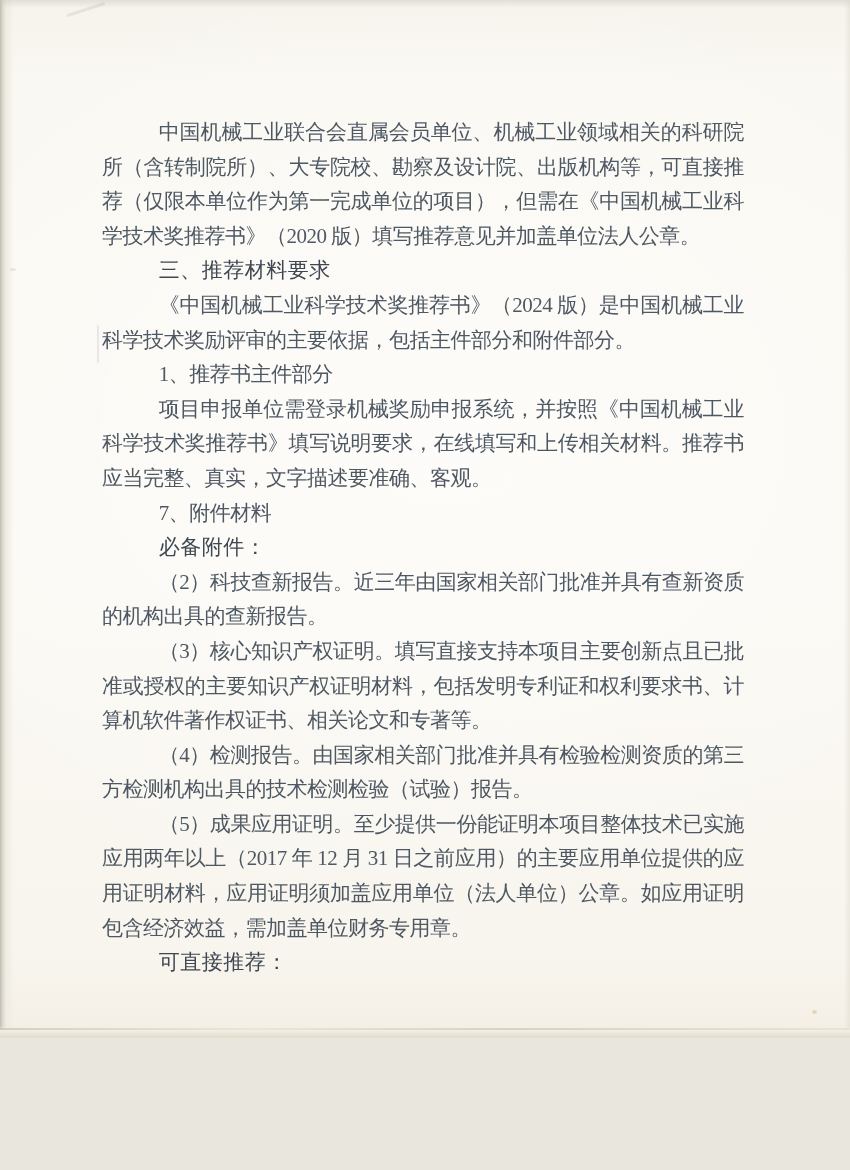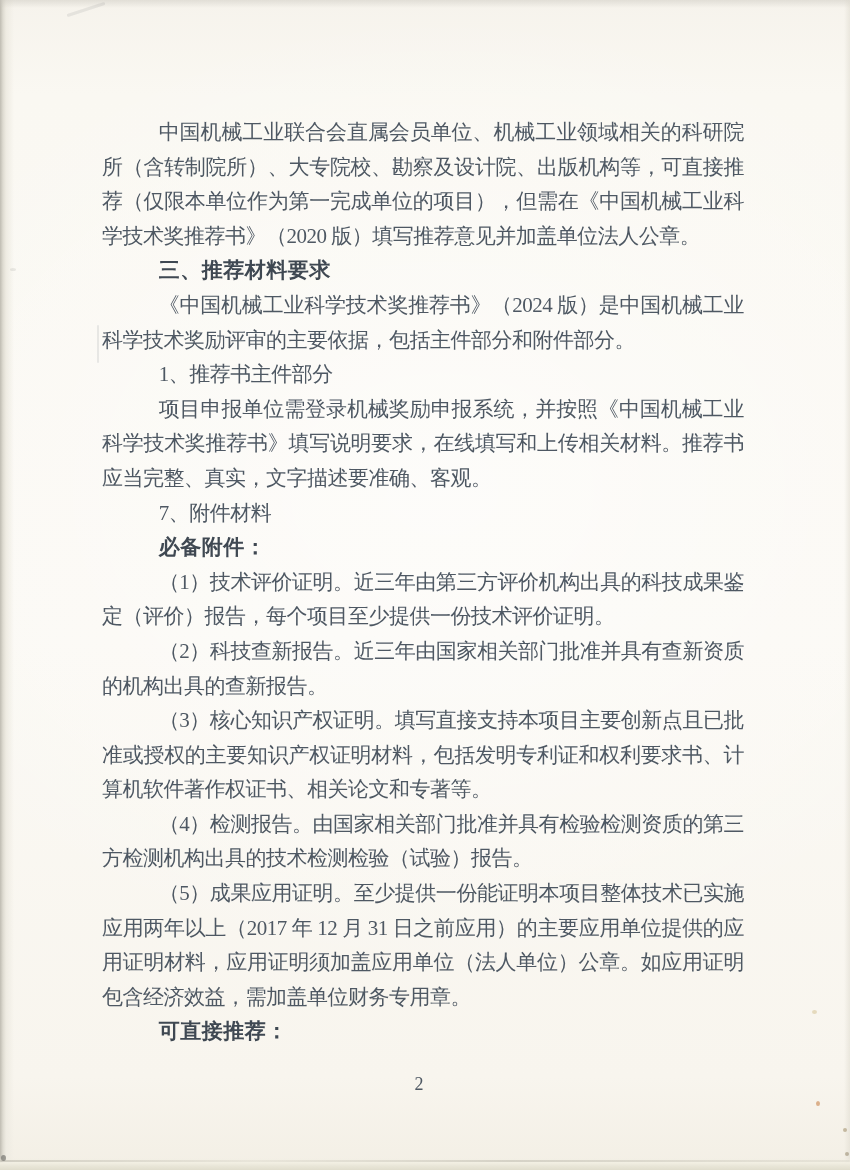--- a/index.html
+++ b/index.html
@@ -3,21 +3,21 @@
 <meta charset="utf-8">
 <style>
   html, body {
     margin: 0;
     padding: 0;
     background: #e9e6dd;
   }
   .page {
     position: relative;
     width: 850px;
-    height: 1170px;
+    height: 1038px;
     margin: 0;
     overflow: hidden;
     background:
       radial-gradient(ellipse 900px 700px at 52% 42%, rgba(255,255,255,0.55), rgba(255,255,255,0) 70%),
       linear-gradient(180deg, #f6f3ec 0%, #faf8f2 8%, #fbf9f4 55%, #f8f5ee 92%, #f3efe5 100%);
     font-family: "Liberation Serif", "DejaVu Serif", serif;
   }
   
   .edge-left {
     position: absolute; left: 0; top: 0; bottom: 0; width: 14px;
@@ -68,21 +68,21 @@
     letter-spacing: -0.5px;
     color: #4e5863;
     text-align: justify;
     text-justify: inter-ideograph;
   }
   .doc-text p {
     margin: 0;
     text-indent: 2.7em;
   }
   .doc-text p.bold {
-    font-weight: 700;
+    font-weight: 400;
     color: #3f4852;
     letter-spacing: 0.5px;
   }
   .page-number {
     position: absolute;
     left: 0;
     right: 12px;
     top: 1074px;
     text-align: center;
     font-size: 18px;
@@ -110,21 +110,20 @@
   <div class="speck-f"></div>
 
   <div class="doc-text">
       <p>中国机械工业联合会直属会员单位、机械工业领域相关的科研院所（含转制院所）、大专院校、勘察及设计院、出版机构等，可直接推荐（仅限本单位作为第一完成单位的项目），但需在《中国机械工业科学技术奖推荐书》（2020 版）填写推荐意见并加盖单位法人公章。</p>
       <p class="bold">三、推荐材料要求</p>
       <p>《中国机械工业科学技术奖推荐书》（2024 版）是中国机械工业科学技术奖励评审的主要依据，包括主件部分和附件部分。</p>
       <p>1、推荐书主件部分</p>
       <p>项目申报单位需登录机械奖励申报系统，并按照《中国机械工业科学技术奖推荐书》填写说明要求，在线填写和上传相关材料。推荐书应当完整、真实，文字描述要准确、客观。</p>
       <p>7、附件材料</p>
       <p class="bold">必备附件：</p>
-      <p>（1）技术评价证明。近三年由第三方评价机构出具的科技成果鉴定（评价）报告，每个项目至少提供一份技术评价证明。</p>
       <p>（2）科技查新报告。近三年由国家相关部门批准并具有查新资质的机构出具的查新报告。</p>
       <p>（3）核心知识产权证明。填写直接支持本项目主要创新点且已批准或授权的主要知识产权证明材料，包括发明专利证和权利要求书、计算机软件著作权证书、相关论文和专著等。</p>
       <p>（4）检测报告。由国家相关部门批准并具有检验检测资质的第三方检测机构出具的技术检测检验（试验）报告。</p>
       <p>（5）成果应用证明。至少提供一份能证明本项目整体技术已实施应用两年以上（2017 年 12 月 31 日之前应用）的主要应用单位提供的应用证明材料，应用证明须加盖应用单位（法人单位）公章。如应用证明包含经济效益，需加盖单位财务专用章。</p>
       <p class="bold">可直接推荐：</p>
     </div>
 
   <div class="page-number">2</div>
 
 </div>

